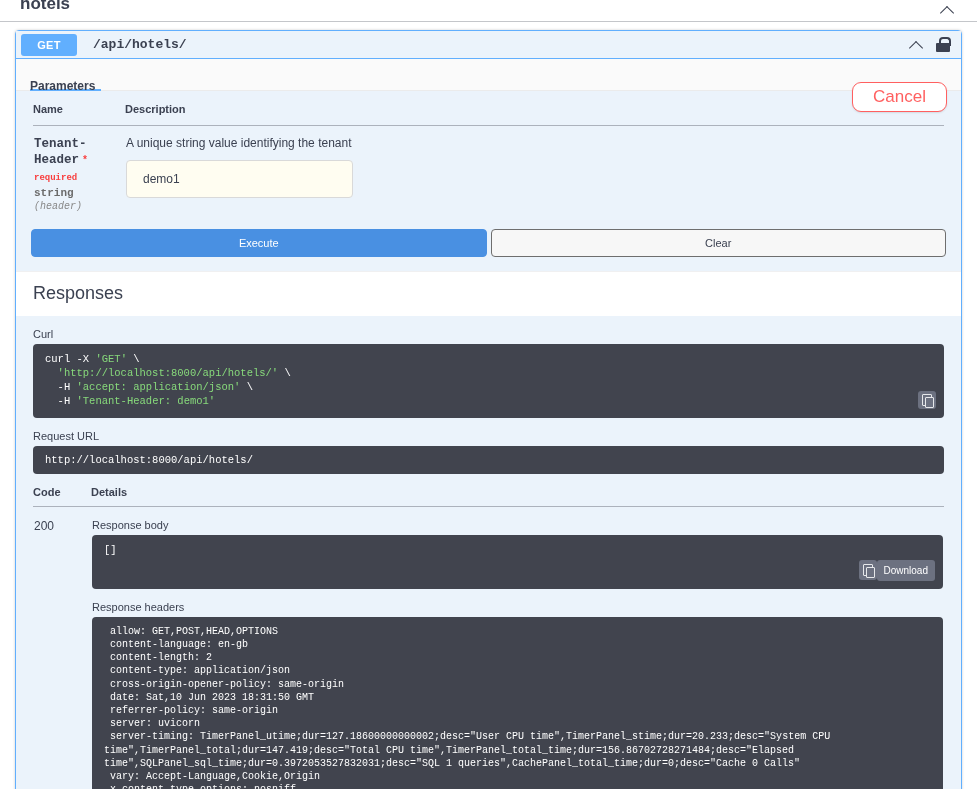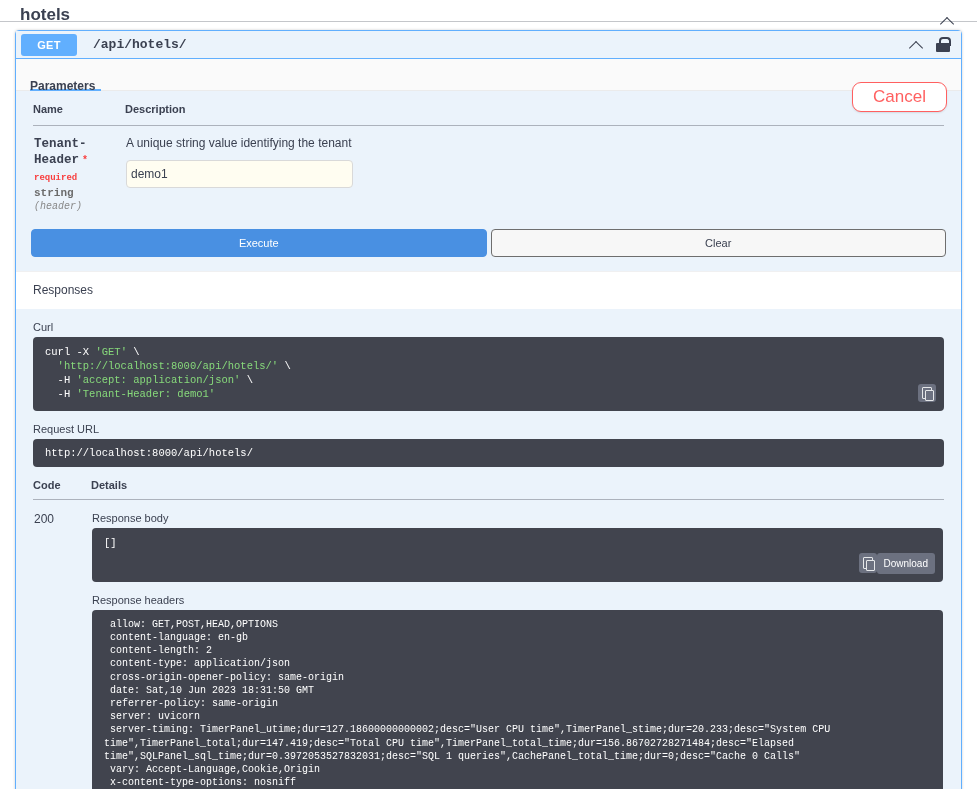--- a/index.html
+++ b/index.html
@@ -10,21 +10,21 @@
     background: #ffffff;
     font-family: "Liberation Sans", sans-serif;
     font-size: 12px;
     color: #3b4151;
     overflow: hidden;
   }
 
   
   .tag-header {
     height: 22px;
-    padding: 12px 20px 0 20px;
+    padding: 1px 20px 0 20px;
     display: flex;
     align-items: flex-start;
     justify-content: space-between;
     border-bottom: 1px solid rgba(59,65,81,.3);
     background: #fff;
   }
   .tag-title {
     font-family: "Liberation Sans", sans-serif;
     font-size: 17px;
     font-weight: bold;
@@ -190,25 +190,25 @@
     color: #888;
     padding-top: 2px;
   }
   .param-desc {
     font-size: 12px;
     color: #3b4151;
     padding-bottom: 10px;
   }
   input.param-input {
     width: 227px;
-    height: 28px;
+    height: 38px;
     border: 1px solid #d9d9d9;
     border-radius: 4px;
     background: #fffdf1;
-    padding: 4px 4px;
+    padding: 4px 16px;
     font-family: "Liberation Sans", sans-serif;
     font-size: 12px;
     color: #3b4151;
     outline: none;
   }
 
   
   .exec-row {
     display: flex;
     padding: 16px 15px 14px 15px;
@@ -237,21 +237,21 @@
     cursor: pointer;
   }
 
   
   .responses-band {
     background: #fff;
     border-top: 1px solid rgba(59,65,81,.08);
     padding: 11px 17px 12px 17px;
   }
   .section-h4 {
-    font-size: 12px;
+    font-size: 18px;
     font-weight: normal;
     color: #3b4151;
     margin: 0;
   }
 
   .resp-inner { padding: 12px 17px 0 17px; }
   .small-label {
     font-size: 11px;
     color: #3b4151;
     margin-bottom: 4px;

